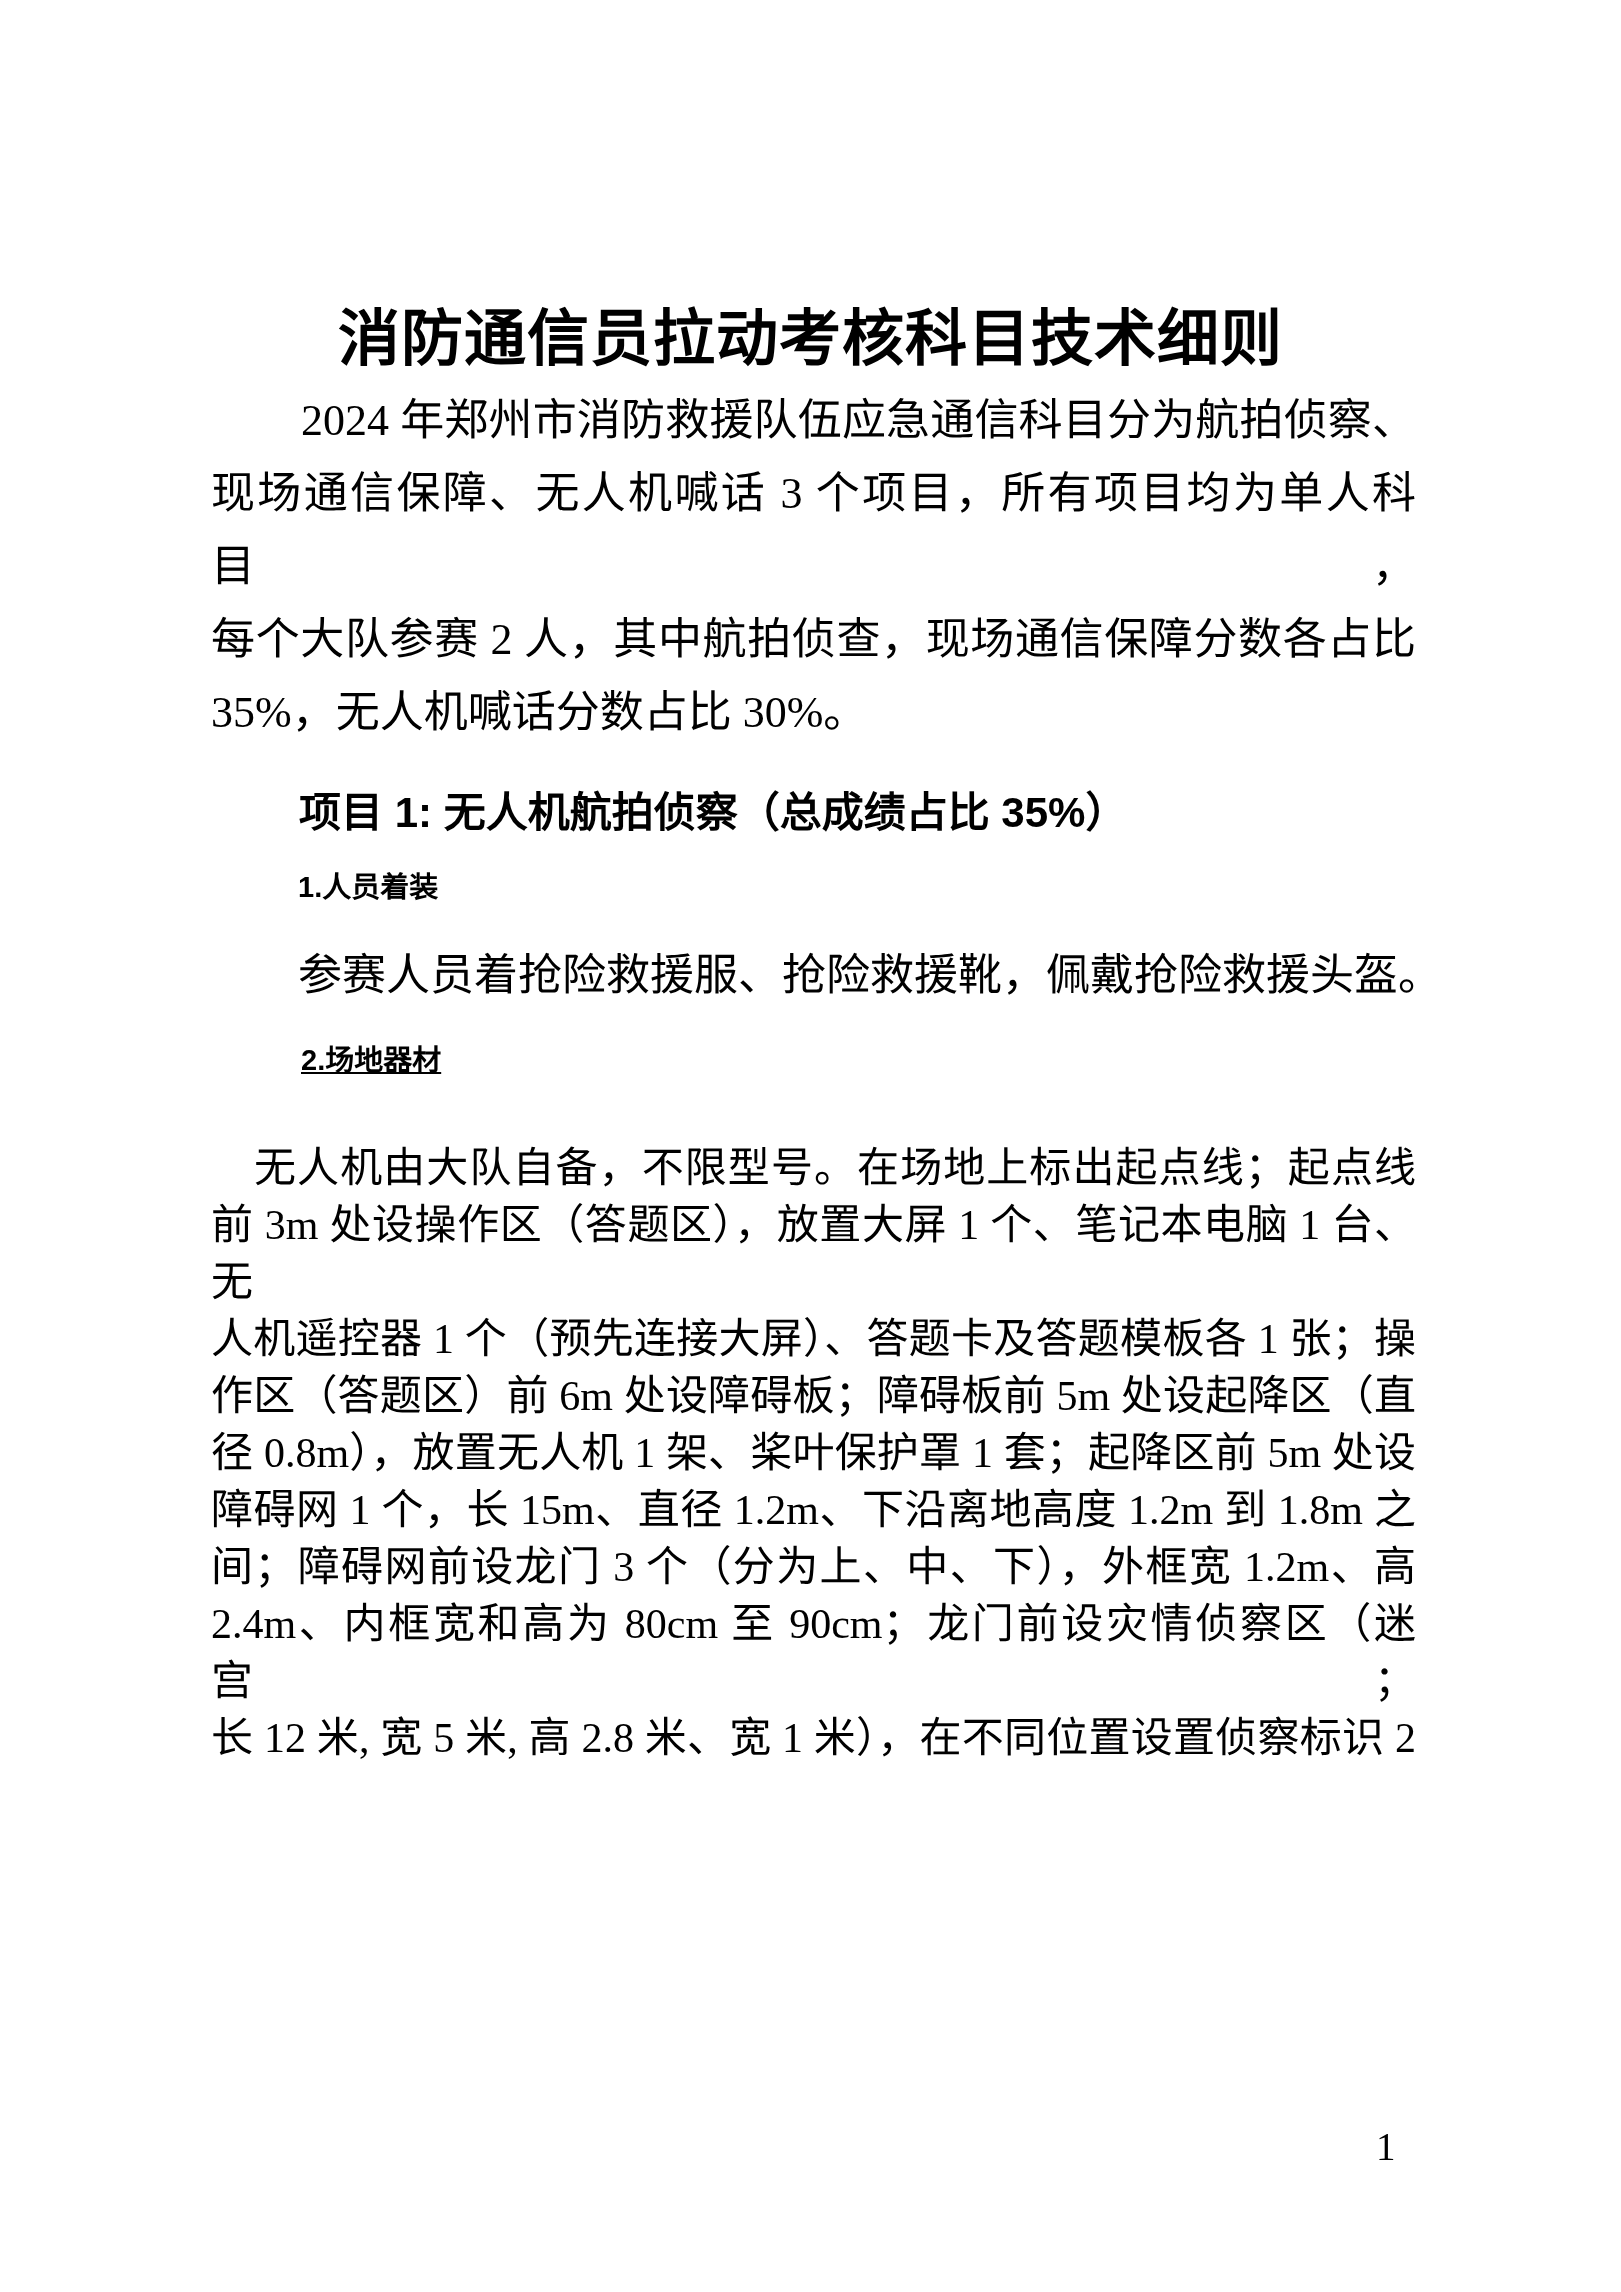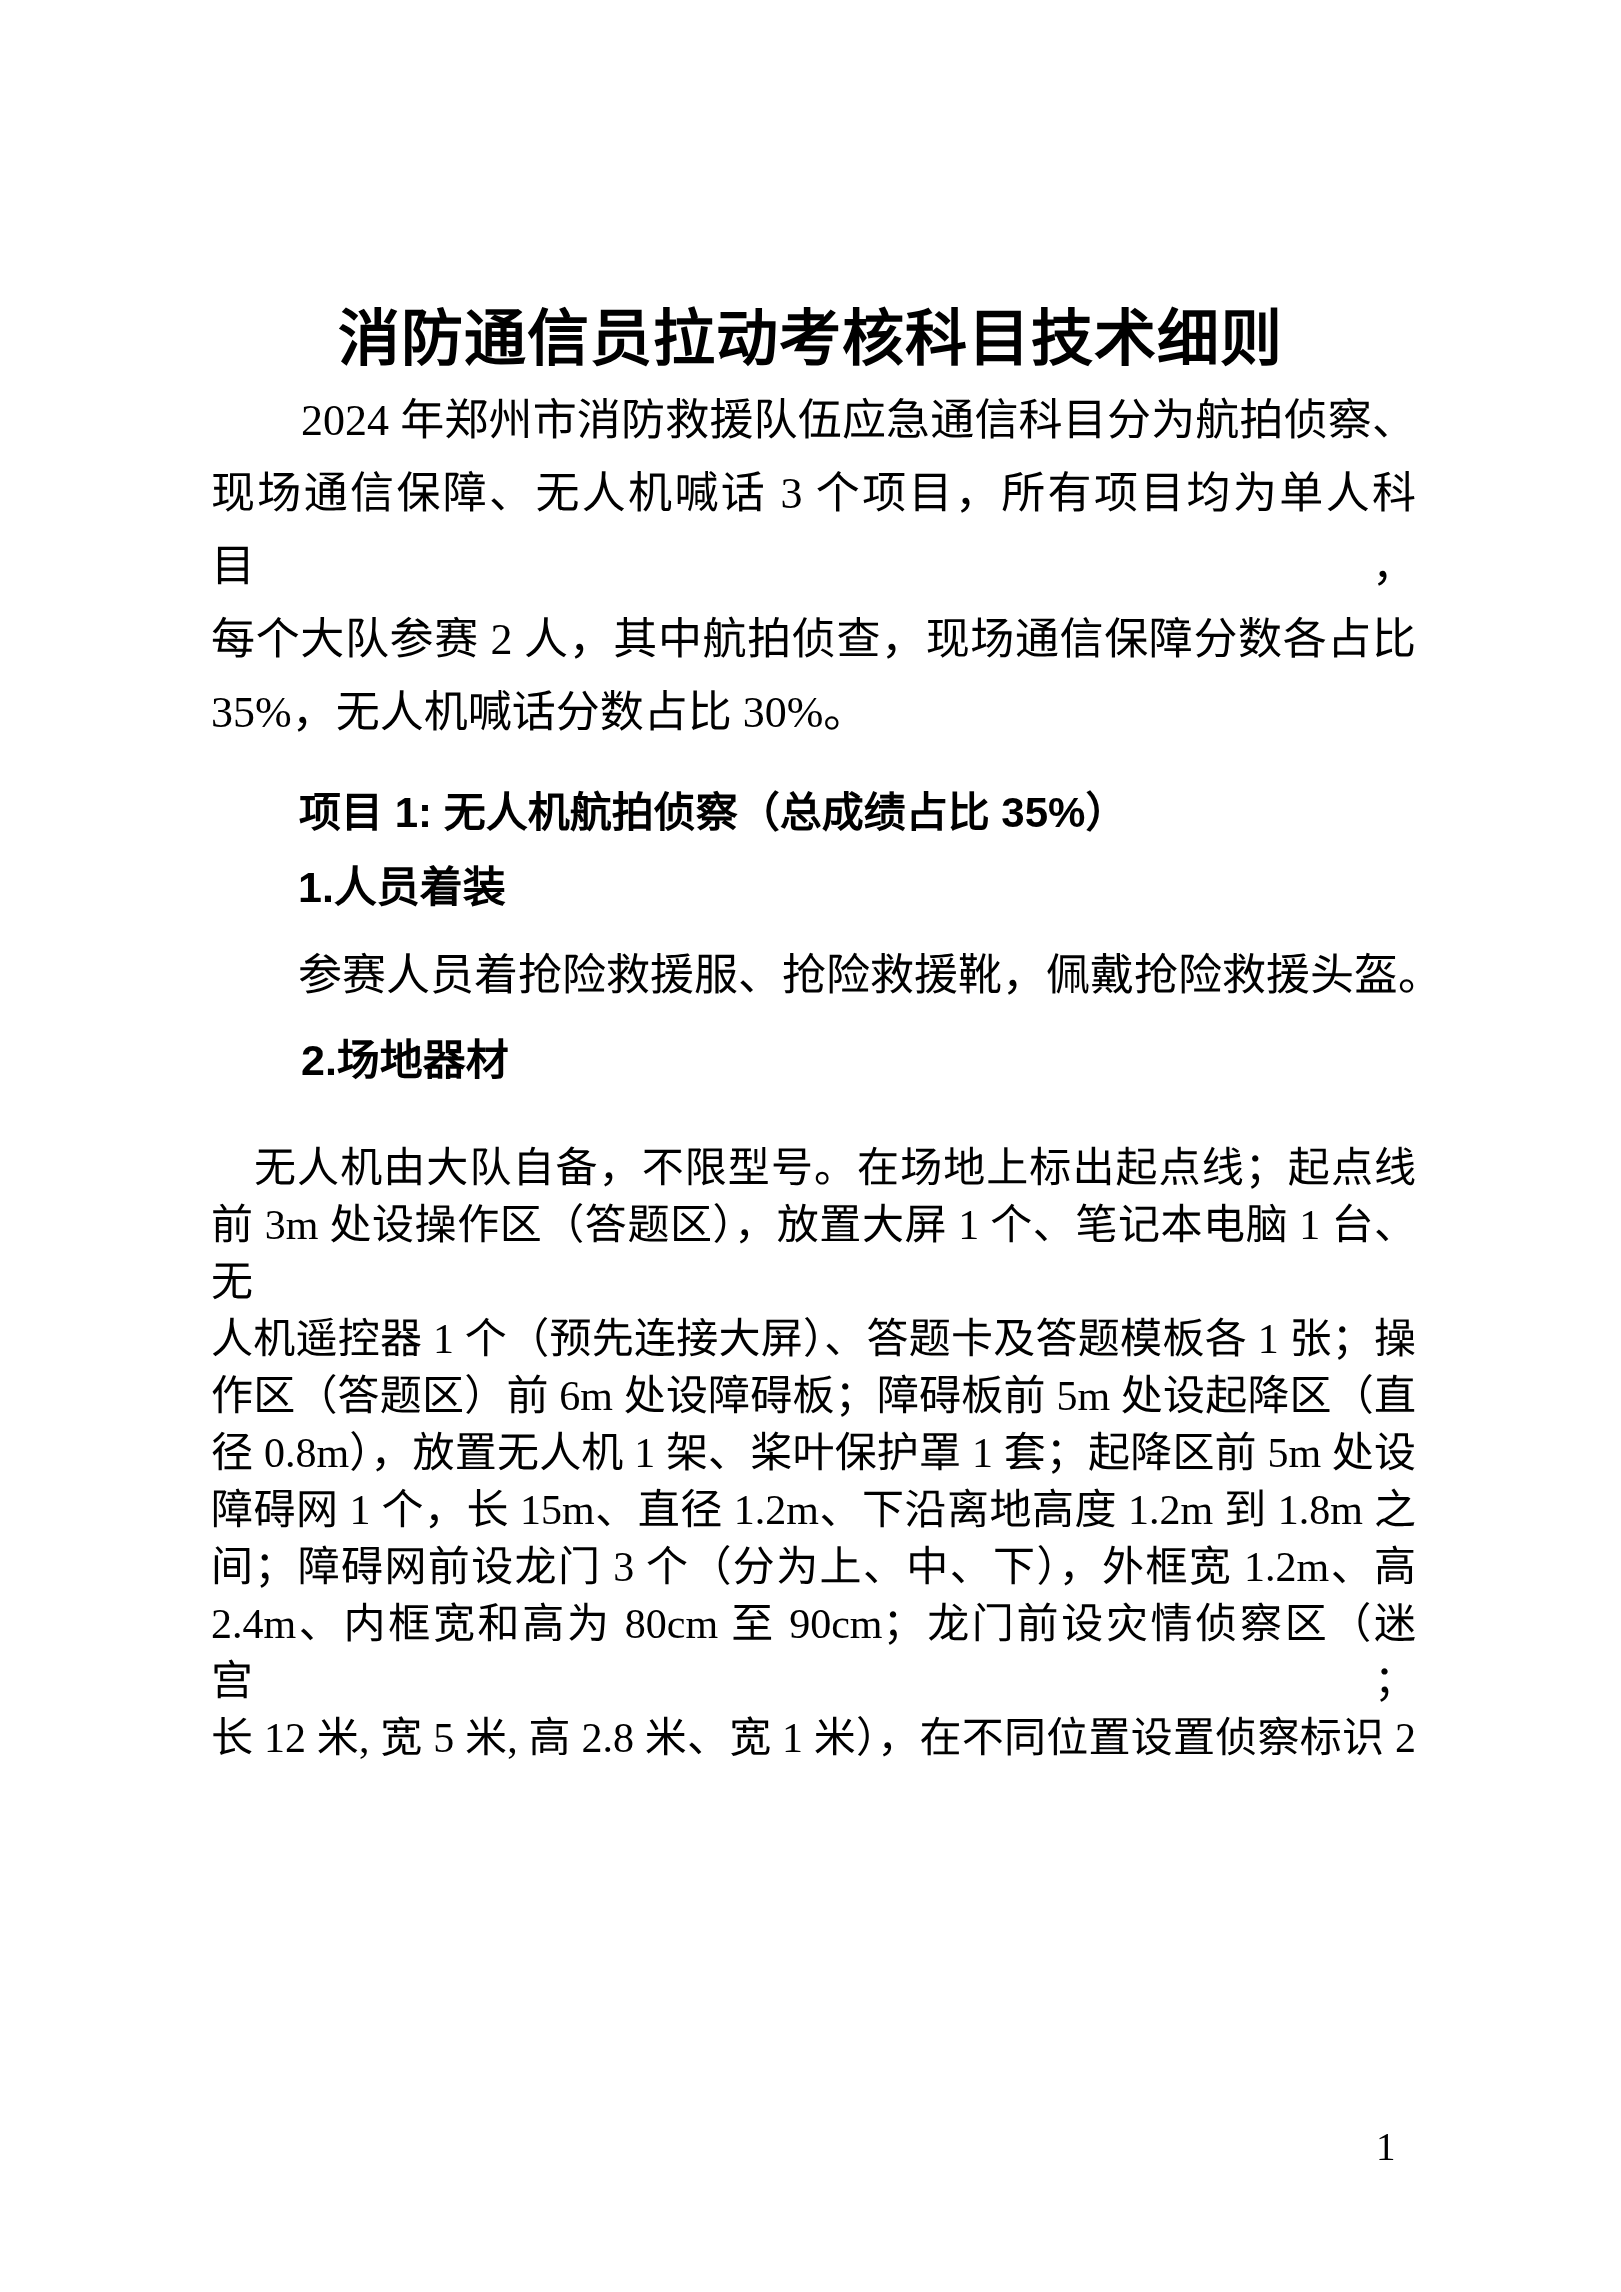--- a/index.html
+++ b/index.html
@@ -51,26 +51,26 @@
     font-weight: 700;
     font-size: 42px;
     line-height: 57px;
     white-space: nowrap;
     text-align: center;
   }
   .sub-heading {
     position: absolute;
     font-family: "Liberation Sans", "DejaVu Sans", sans-serif;
     font-weight: 700;
-    font-size: 43px;
+    font-size: 29px;
     line-height: 53px;
     white-space: nowrap;
   }
   .sub1-heading { top: 861px; left: 298px; }
-  .sub2-heading { top: 1034px; left: 301px; }
+  .sub2-heading { top: 1034px; left: 301px; text-decoration: underline; }
   .sub1-body {
     position: absolute;
     top: 947px;
     left: 211px;
     width: 1205px;
     text-indent: 87px;
     font-size: 44px;
     line-height: 57px;
     white-space: nowrap;
   }

